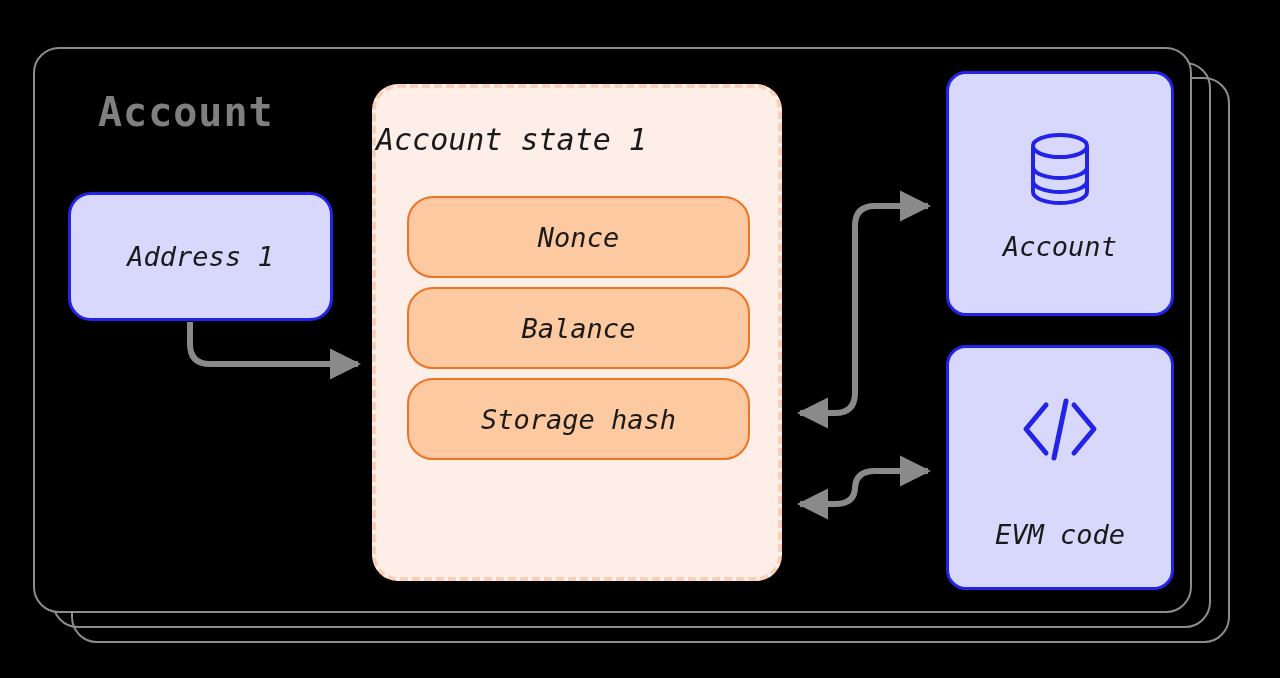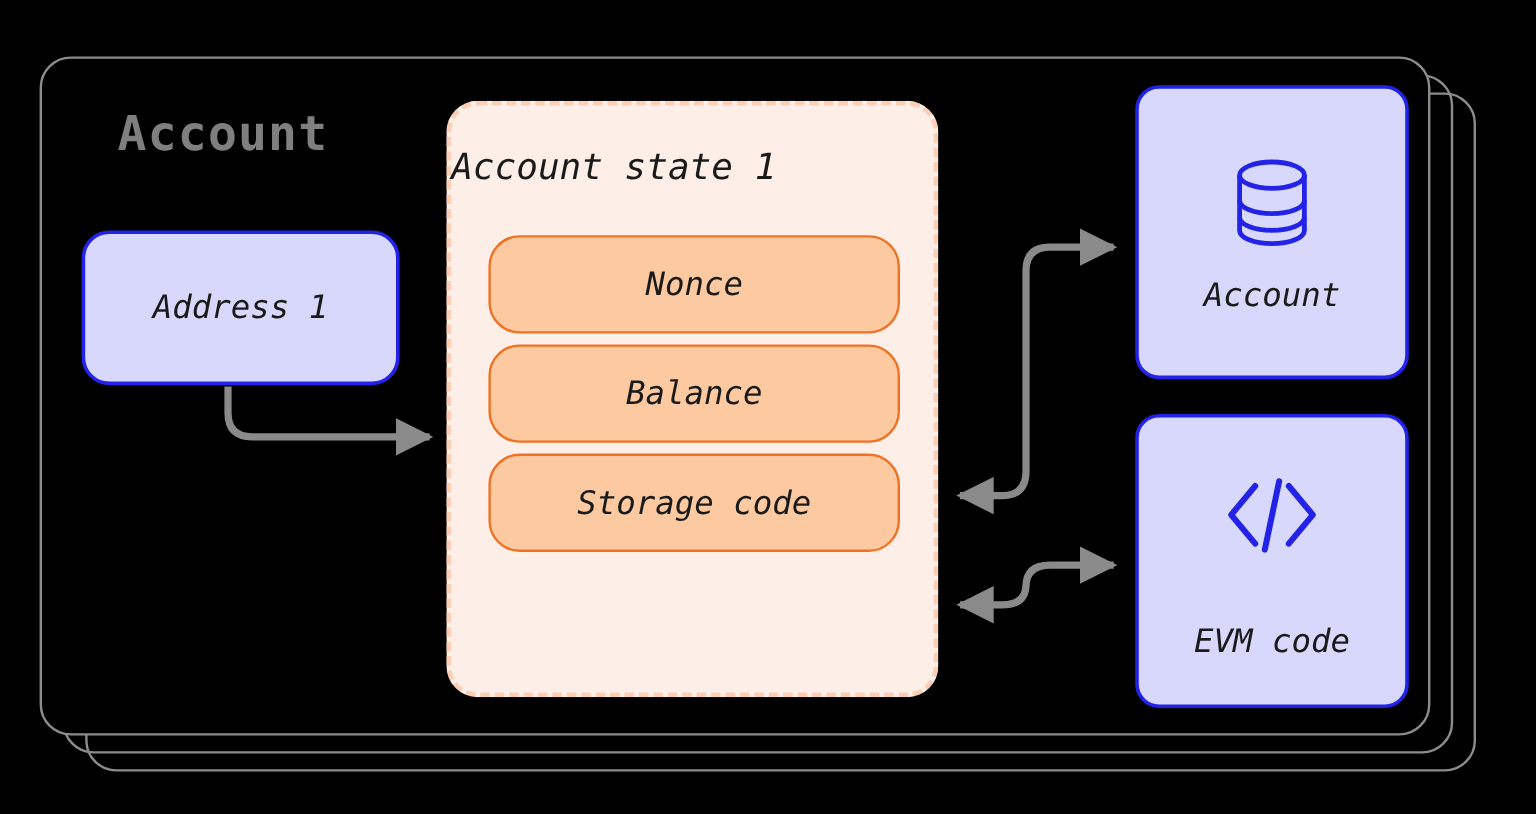--- a/index.html
+++ b/index.html
@@ -177,21 +177,21 @@
   <div id="account-state-panel">
     <div id="account-state-title">Account state 1</div>
     <div id="state-field-list">
       <div class="state-field">
         <span>Nonce</span>
       </div>
       <div class="state-field">
         <span>Balance</span>
       </div>
       <div class="state-field">
-        <span>Storage code</span>
+        <span>Storage hash</span>
       </div>
     </div>
   </div>
 
   <div class="blue-box" id="account-storage-box">
     <div class="card-icon">
       <svg width="62" height="76" viewBox="0 0 62 76" fill="none" xmlns="http://www.w3.org/2000/svg">
         <ellipse cx="31" cy="15" rx="27" ry="11" stroke="#2323e8" stroke-width="4" fill="none"></ellipse>
         <path d="M4 15 V 61 C 4 67 16 72 31 72 C 46 72 58 67 58 61 V 15" stroke="#2323e8" stroke-width="4" fill="none"></path>
         <path d="M4 36 C 4 42 16 47 31 47 C 46 47 58 42 58 36" stroke="#2323e8" stroke-width="4" fill="none"></path>

